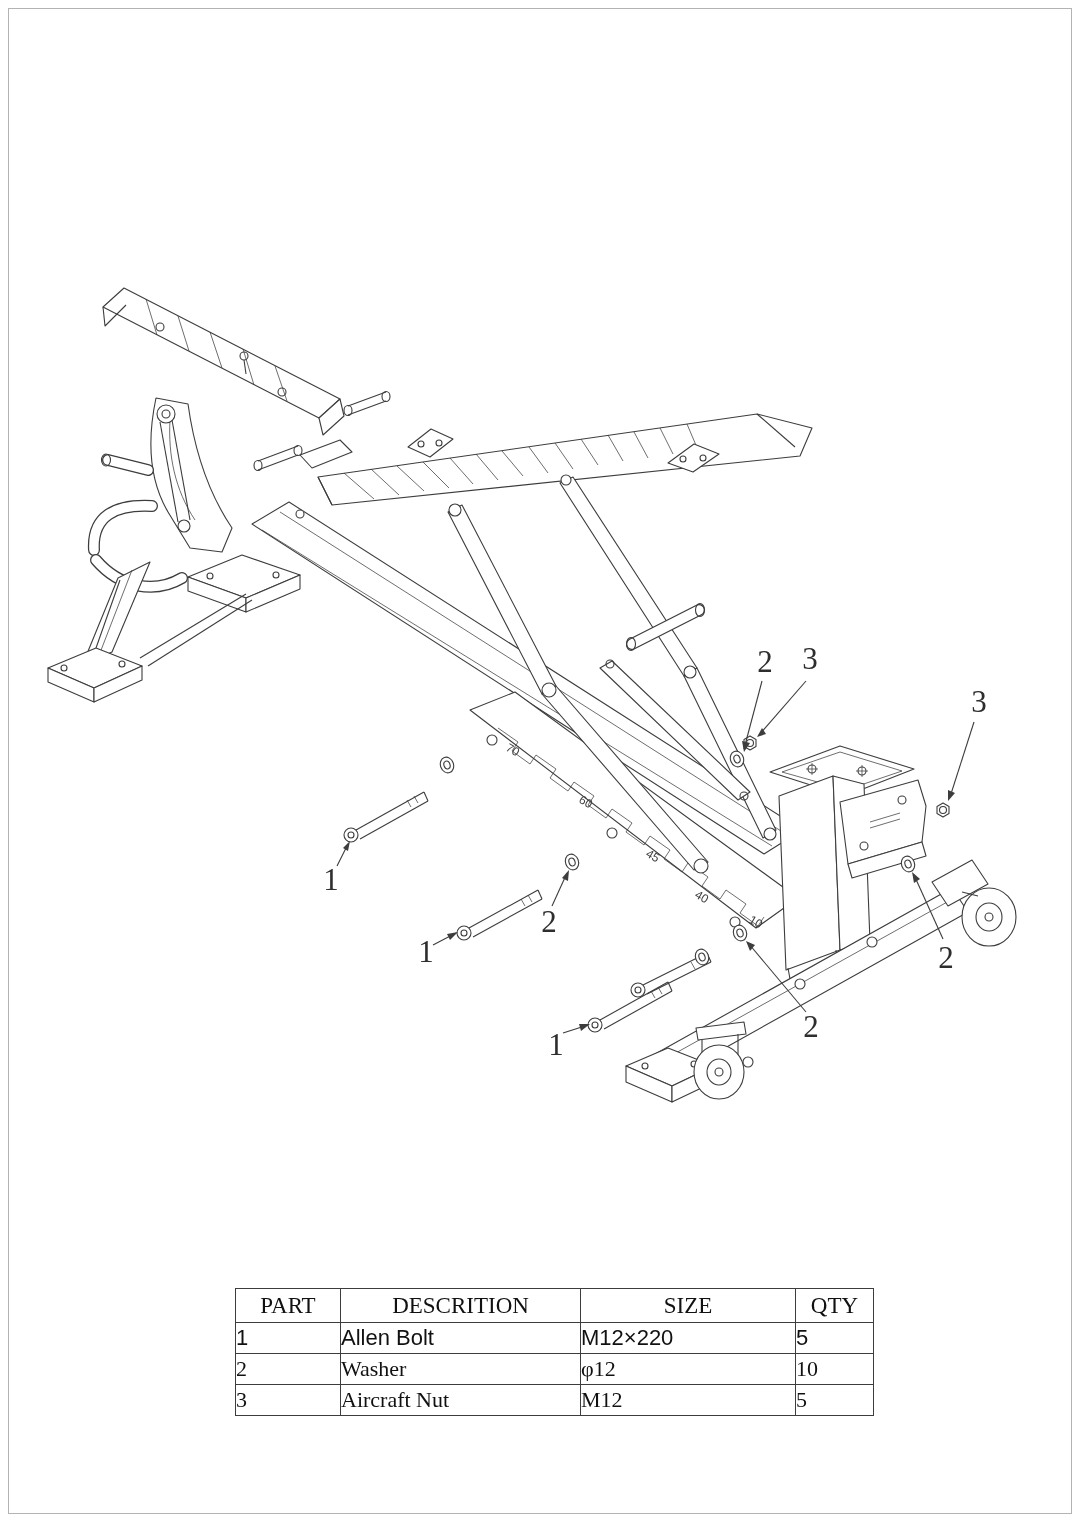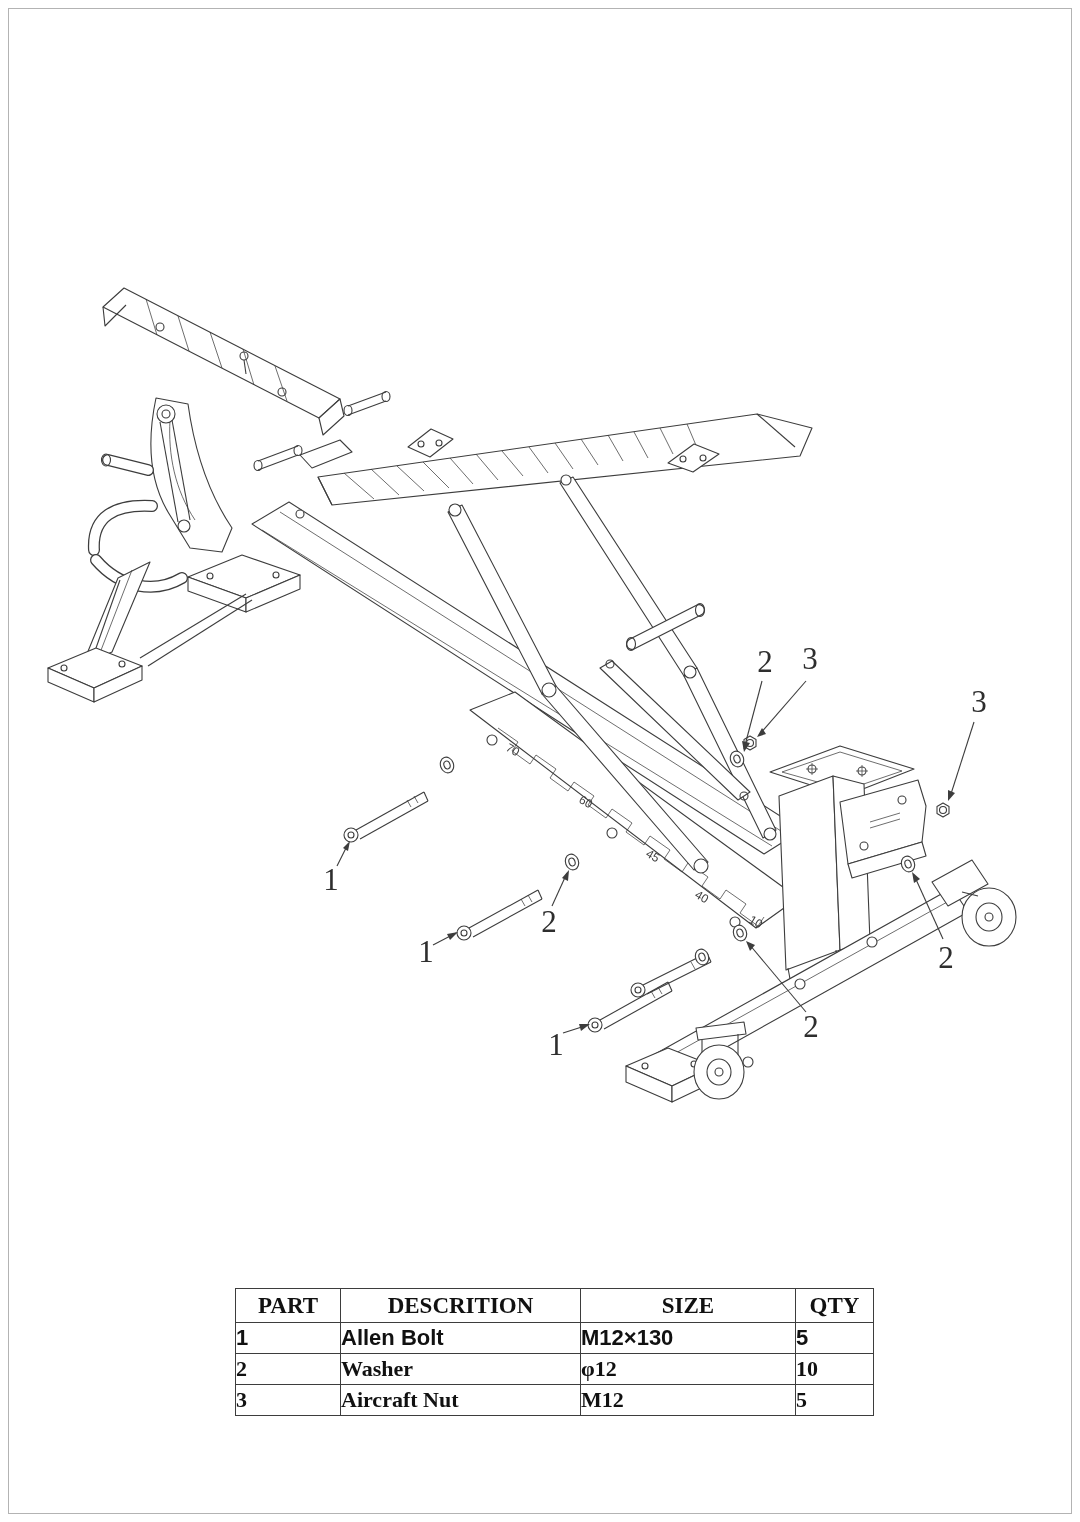--- a/index.html
+++ b/index.html
@@ -8,21 +8,21 @@
   svg.drawing{position:absolute;left:0;top:0;width:1080px;height:1522px}
   .drawing path,.drawing line,.drawing circle,.drawing ellipse,.drawing polygon{stroke:#3d3d3d;stroke-width:1.1;fill:none;stroke-linejoin:round}
   .drawing .fw{fill:#ffffff}
   .drawing .fd{fill:#3d3d3d;stroke:none}
   .drawing .thin{stroke-width:0.75}
   .drawing .tube-outer{stroke-width:12;stroke:#3d3d3d;fill:none;stroke-linecap:round}
   .drawing .tube-inner{stroke-width:9.5;stroke:#ffffff;fill:none;stroke-linecap:round}
   .drawing text.angle{font-family:"Liberation Sans",sans-serif;font-size:12px;fill:#3d3d3d;stroke:none}
   .callout{position:absolute;transform:translate(-50%,-50%);font-size:31px;line-height:1;color:#2e2e2e;font-family:"Liberation Serif",serif}
   .parts-table{position:absolute;left:235px;top:1288px;width:638px;border-collapse:collapse;table-layout:fixed;color:#111}
-  .parts-table th,.parts-table td{border:1px solid #3d3d3d;vertical-align:middle;padding:0;font-weight:bold}
+  .parts-table th,.parts-table td{border:1px solid #3d3d3d;vertical-align:middle;padding:0;font-weight:normal}
   .parts-table thead th{height:33px;font-size:23px;font-family:"Liberation Serif",serif}
   .parts-table tbody td{height:30px;font-size:22px}
   .parts-table tbody tr:nth-child(1) td{font-family:"Liberation Sans",sans-serif}
   .parts-table tbody tr:nth-child(2) td,
   .parts-table tbody tr:nth-child(3) td{font-family:"Liberation Serif",serif}
   .col-part{width:105px}.col-desc{width:240px}.col-size{width:215px}.col-qty{width:78px}
 </style>
 </head>
 <body>
 
@@ -318,21 +318,21 @@
         <th>PART</th>
         <th>DESCRITION</th>
         <th>SIZE</th>
         <th>QTY</th>
       </tr>
     </thead>
     <tbody>
       <tr>
         <td>1</td>
         <td>Allen Bolt</td>
-        <td>M12×130</td>
+        <td>M12×220</td>
         <td>5</td>
       </tr>
       <tr>
         <td>2</td>
         <td>Washer</td>
         <td>φ12</td>
         <td>10</td>
       </tr>
       <tr>
         <td>3</td>

